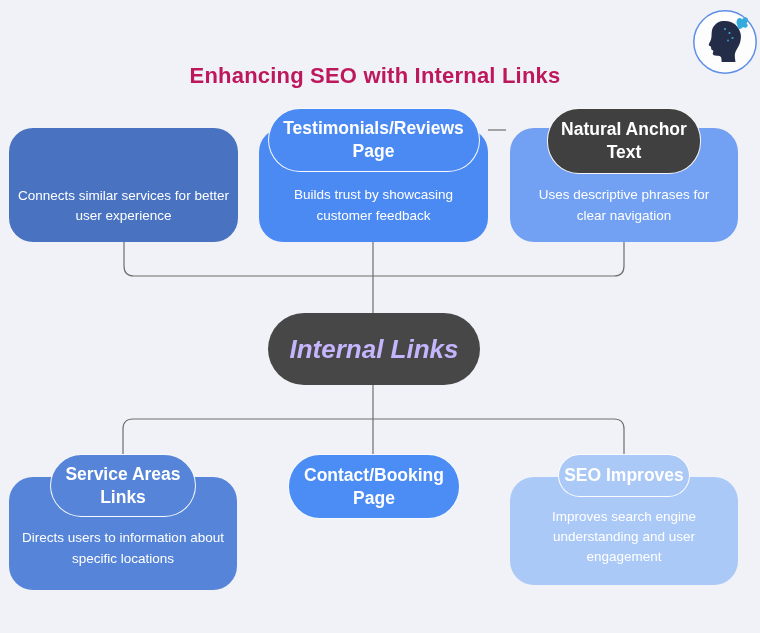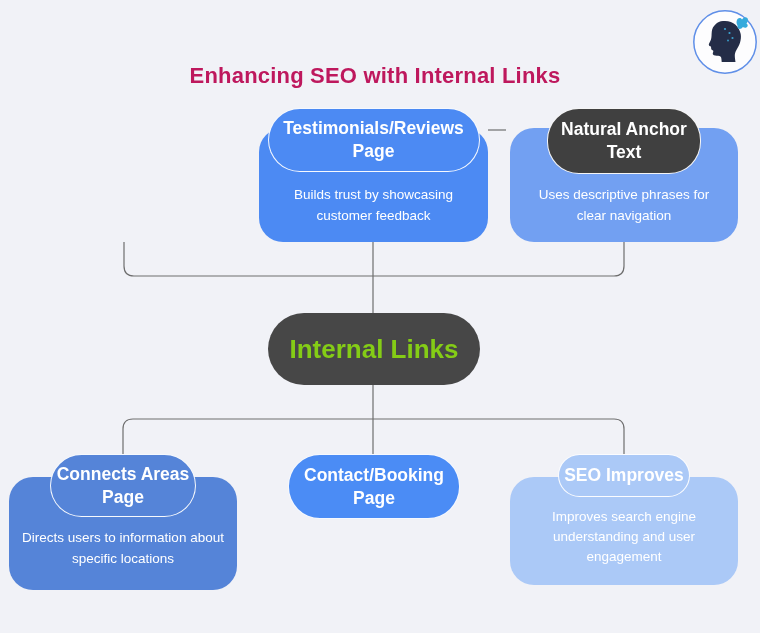--- a/index.html
+++ b/index.html
@@ -87,48 +87,51 @@
   <g fill="none" stroke-width="1.2" stroke="#6e6e6e">
     <path d="M124 242 V266 Q124 276 134 276 H614 Q624 276 624 266 V242"></path>
     <path d="M373 242 V313"></path>
     <path d="M373 385 V455"></path>
     <path d="M123 455 V429 Q123 419 133 419 H614 Q624 419 624 429 V455"></path>
     <path d="M488 130 H506"></path>
   </g>
 </svg>
 
 <div class="card c1">
+  <div class="card-body" style="background: rgb(73, 115, 193);">
+    <p class="desc">Connects similar services for better user experience</p>
+  </div>
 </div>
 
 <div class="card c2">
   <div class="card-body" style="background: rgb(76, 138, 243);">
     <p class="desc">Builds trust by showcasing customer feedback</p>
   </div>
   <div class="pill" style="background: rgb(76, 138, 243);">
     <span>Testimonials/Reviews Page</span>
   </div>
 </div>
 
 <div class="card c3">
   <div class="card-body" style="background: rgb(114, 160, 242);">
     <p class="desc">Uses descriptive phrases for clear navigation</p>
   </div>
   <div class="pill" style="background: #404040;">
     <span>Natural Anchor Text</span>
   </div>
 </div>
 
-<div class="center-node" style="background: rgb(71, 71, 71); color: #84cc16;">Internal Links</div>
+<div class="center-node" style="background: rgb(71, 71, 71); color: #c4b5fd; font-style: italic;">Internal Links</div>
 
 <div class="card c4">
   <div class="card-body" style="background: rgb(85, 132, 216);">
     <p class="desc">Directs users to information about specific locations</p>
   </div>
   <div class="pill" style="background: rgb(85, 132, 216);">
-    <span>Connects Areas Page</span>
+    <span>Service Areas Links</span>
   </div>
 </div>
 
 <div class="card c5">
   <div class="pill" style="background: rgb(75, 140, 245);">
     <span>Contact/Booking Page</span>
   </div>
 </div>
 
 <div class="card c6">

